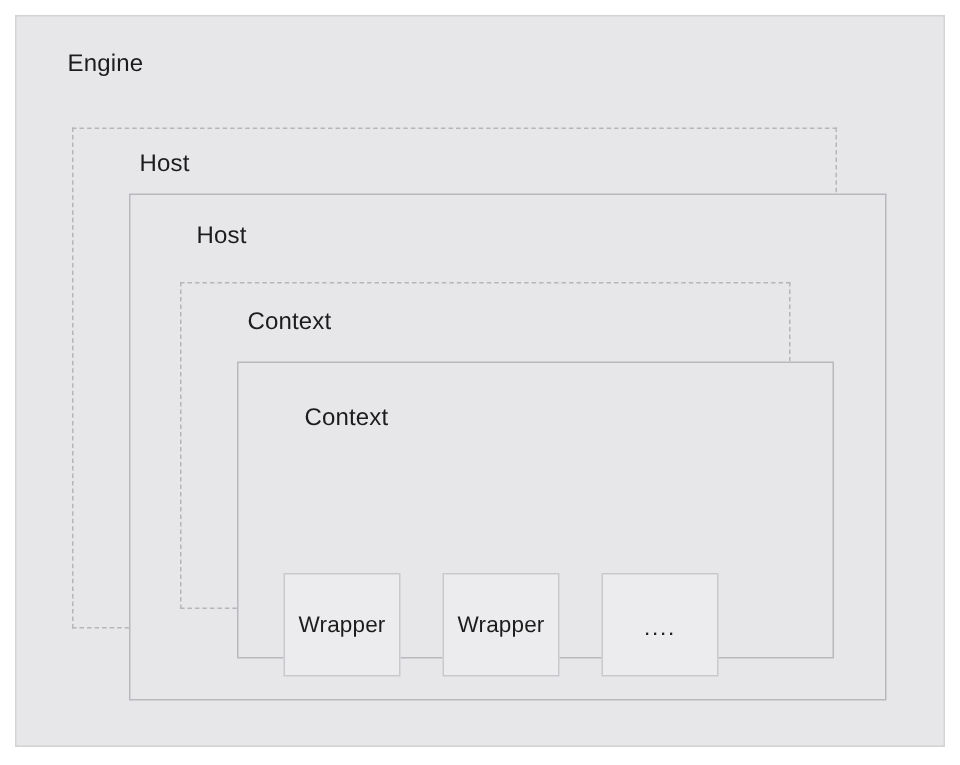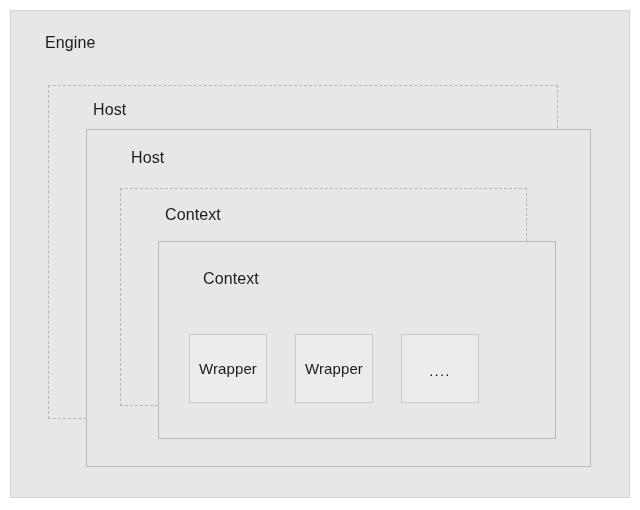--- a/index.html
+++ b/index.html
@@ -104,20 +104,21 @@
   }
   .wrapper-box {
     box-sizing: border-box;
     width: 78px;
     height: 69px;
     background: #ececee;
     border: 1px solid #c9c9cd;
     display: flex;
     align-items: center;
     justify-content: center;
+    margin-top: 48px;
   }
   .wrapper-label {
     color: #1c1c1c;
     font-size: 15px;
     line-height: 18px;
     letter-spacing: 0.1px;
     white-space: nowrap;
   }
   .ellipsis-label {
     color: #1c1c1c;

